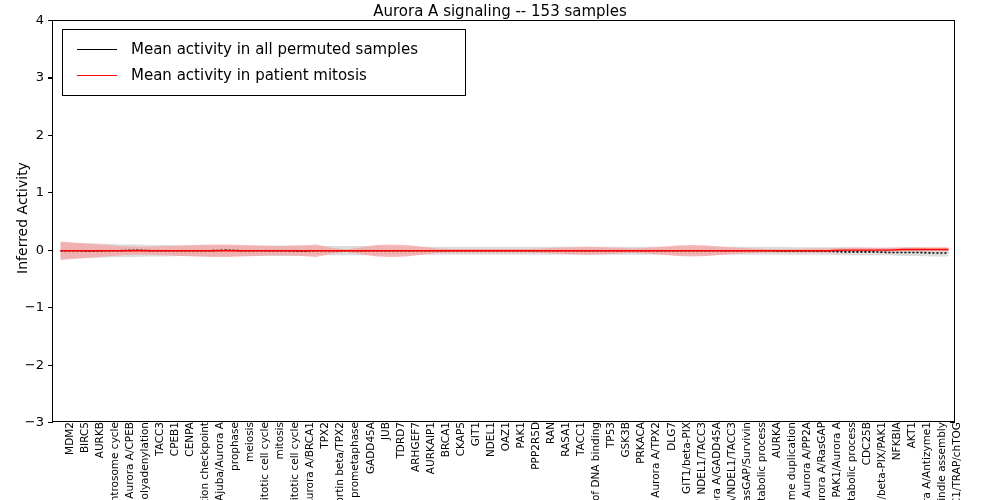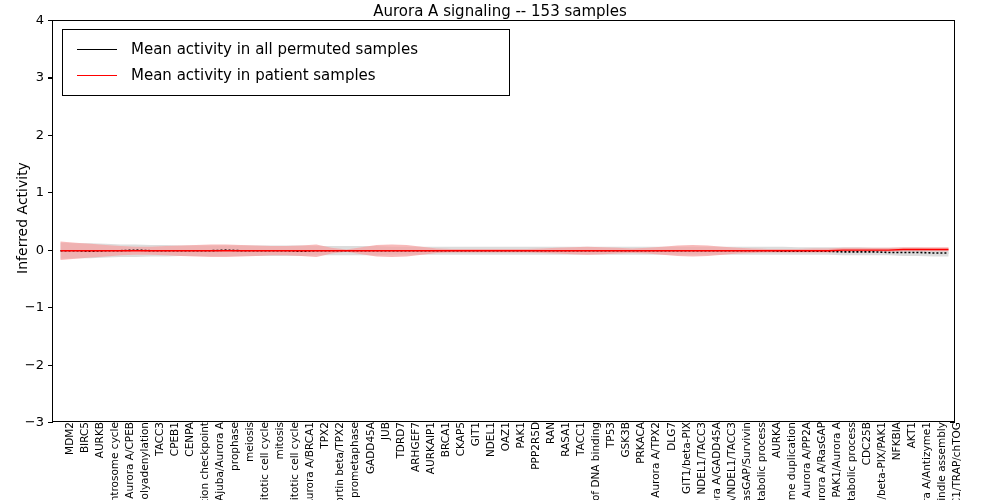--- a/index.html
+++ b/index.html
@@ -50,21 +50,21 @@
     transform:rotate(-90deg) translateX(-100%);
     white-space:nowrap; font-size:10.5px; color:#000; line-height:10px;
   }
   .xaxis-title{
     position:absolute; left:0; top:481px; width:1000px; text-align:center;
     font-size:13px; color:#000;
   }
 
   
   .legend{
-    position:absolute; left:62px; top:29px; width:448px; height:67px;
+    position:absolute; left:62px; top:29px; width:404px; height:67px;
     border:1.2px solid #000; background:#fff; box-sizing:border-box;
     padding:6px 10px 6px 10px;
   }
   .legend-row{display:flex; align-items:center; height:26px;}
   .legend-swatch{width:40px; height:0; border-top-width:1.6px; border-top-style:solid; margin-right:14px; margin-left:4px;}
   .legend-text{font-size:15px; color:#000;}
 
   svg.series{position:absolute;left:0;top:0;}
 </style>
 </head>
@@ -193,17 +193,17 @@
       <div class="xlab" style="left: 899.475px;">Aurora A/TACC1/TRAP/chTOG</div>
     </div>
 
   <div class="legend">
     <div class="legend-row">
       <span class="legend-swatch" id="sw0" style="border-top-color: rgb(0, 0, 0);"></span>
       <span class="legend-text">Mean activity in all permuted samples</span>
     </div>
     <div class="legend-row">
       <span class="legend-swatch" id="sw1" style="border-top-color: rgb(255, 0, 0);"></span>
-      <span class="legend-text">Mean activity in patient samples</span>
+      <span class="legend-text">Mean activity in patient mitosis</span>
     </div>
   </div>
 
 </div>
 
 </body></html>

